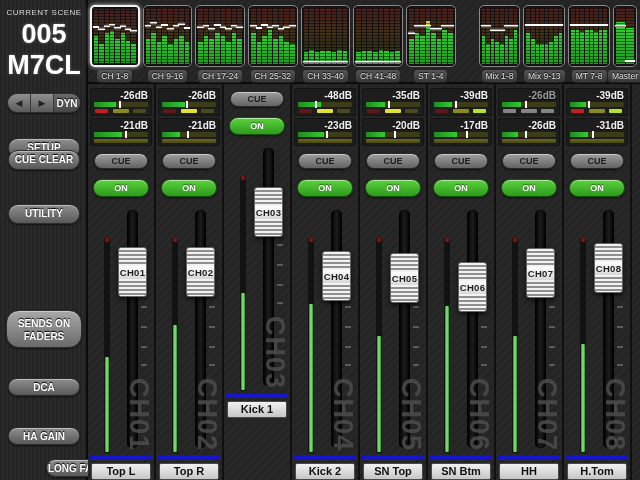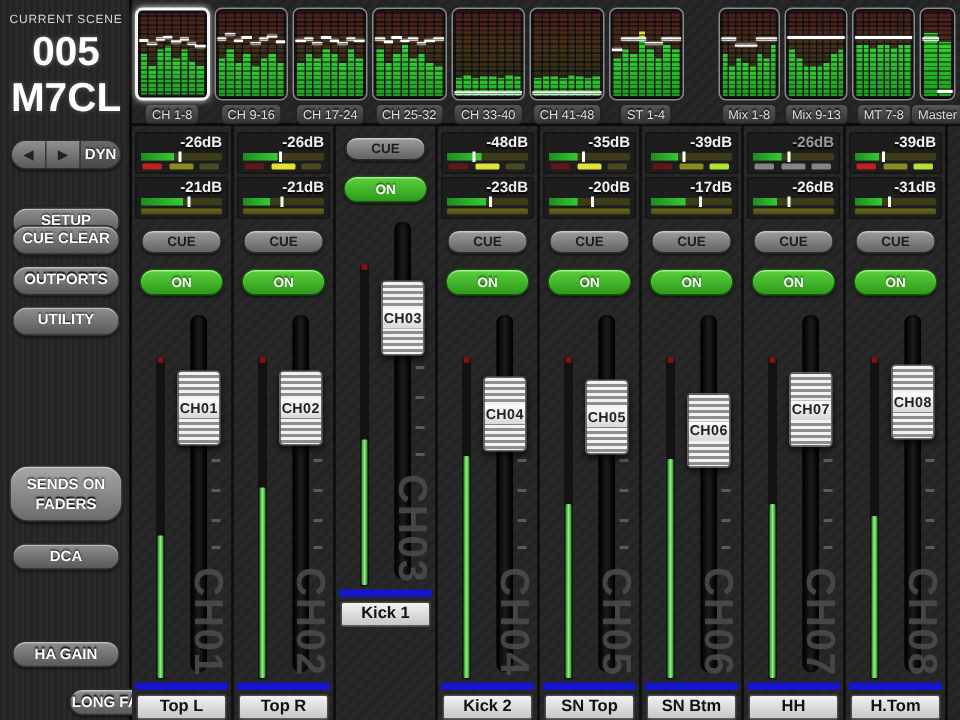--- a/index.html
+++ b/index.html
@@ -14,21 +14,21 @@
   #scene{position:absolute;top:0;left:0;width:88px;height:84px;text-align:center;}
   #scene .lbl{margin-top:8px;font-size:8px;letter-spacing:.5px;color:#d8d8d8;}
   #scene .num{margin-top:2px;font-size:27px;font-weight:bold;color:#fff;text-shadow:0 0 3px rgba(255,255,255,.35);}
   #scene .con{font-size:27px;font-weight:bold;color:#fff;text-shadow:0 0 3px rgba(255,255,255,.3);}
   .sbtn{position:absolute;left:8px;width:72px;height:20px;border-radius:10px;
        background:linear-gradient(#8f8f8f,#585858);border:1px solid #2e2e2e;box-sizing:border-box;
        color:#fff;font-size:10px;font-weight:bold;text-align:center;line-height:18px;
        text-shadow:0 -1px 1px #000;box-shadow:inset 0 1px 0 rgba(255,255,255,.4),0 1px 2px rgba(0,0,0,.6);}
   #sends-btn{top:310px;height:38px;left:6px;width:76px;border-radius:13px;line-height:13px;
        padding-top:6px;background:linear-gradient(#a8a8a8,#6a6a6a);}
-  #dca-btn{top:362px;height:18px;}
+  #dca-btn{top:378px;height:18px;}
   #hagain-btn{top:427px;height:18px;}
   #longfaders-btn{top:459px;height:18px;left:10px;width:76px;margin-left:36px;}
   #setup-btn{top:123px;margin-top:15px;} #cueclear-btn{top:150px;} #outports-btn{top:177px;} #utility-btn{top:204px;}
   #dyn-sel{position:absolute;top:93px;left:7px;width:74px;height:20px;border-radius:10px;
        border:1px solid #2e2e2e;display:flex;overflow:hidden;box-sizing:border-box;
        box-shadow:inset 0 1px 0 rgba(255,255,255,.35),0 1px 2px rgba(0,0,0,.6);}
   #dyn-sel .arr{width:22px;background:linear-gradient(#909090,#5a5a5a);border-right:1px solid #3a3a3a;
        color:#222;font-size:9px;text-align:center;line-height:19px;}
   #dyn-sel .dynlbl{flex:1;background:linear-gradient(#6a6a6a,#474747);color:#fff;font-size:10px;
        font-weight:bold;text-align:center;line-height:19px;text-shadow:0 -1px 1px #000;}
@@ -107,21 +107,20 @@
       <div class="num">005</div>
       <div class="con">M7CL</div>
     </div>
     <div id="dyn-sel">
       <div class="arr">◀</div>
       <div class="arr">▶</div>
       <div class="dynlbl">DYN</div>
     </div>
     <div class="sbtn" id="setup-btn">SETUP</div>
     <div class="sbtn" id="cueclear-btn">CUE CLEAR</div>
-    <div class="sbtn" id="outports-btn">OUTPORTS</div>
     <div class="sbtn" id="utility-btn">UTILITY</div>
     <div class="sbtn" id="sends-btn">SENDS ON FADERS</div>
     <div class="sbtn" id="dca-btn">DCA</div>
     <div class="sbtn" id="hagain-btn">HA GAIN</div>
     <div class="sbtn" id="longfaders-btn">LONG FADERS</div>
   </div>
 
   <div id="tab-bar">
       <div class="tab sel" style="width: 50px;">
         <div class="tab-box">

